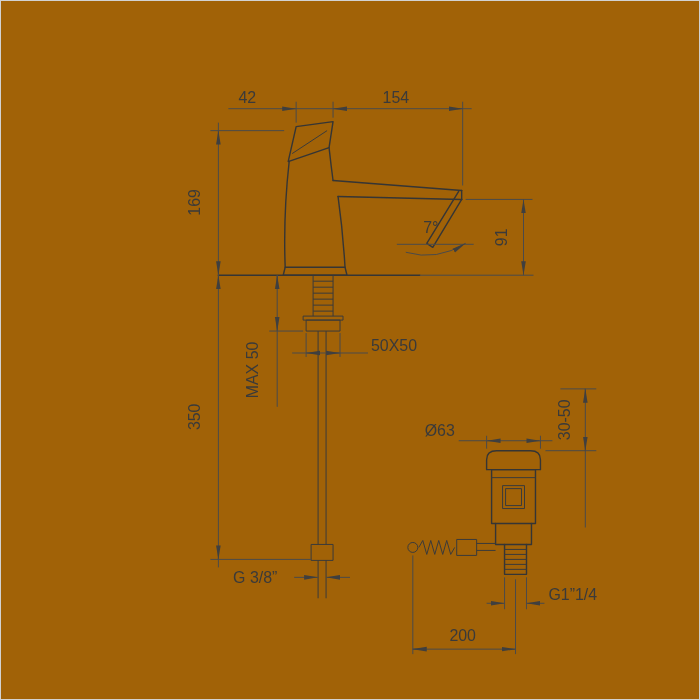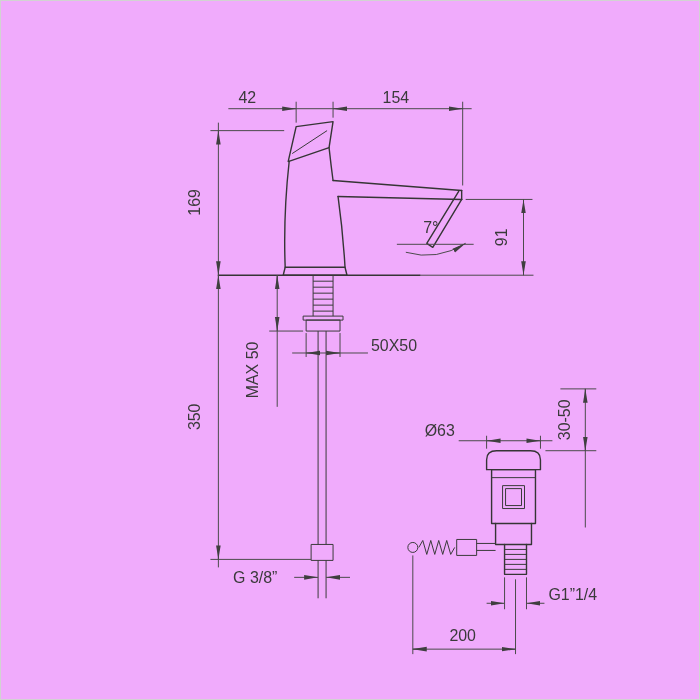--- a/index.html
+++ b/index.html
@@ -6,21 +6,21 @@
     margin: 0;
     padding: 0;
     background: #ffffff;
     font-family: "Liberation Sans", sans-serif;
   }
   .canvas {
     position: relative;
     width: 698px;
     height: 698px;
     border: 1px solid #d2d2d2;
-    background: #f0abfc;
+    background: #a16207;
     overflow: hidden;
   }
   svg { display: block; }
   .obj  { stroke: #353535; stroke-width: 1.4; fill: none; stroke-linejoin: round; stroke-linecap: round; }
   .objthin { stroke: #3a3a3a; stroke-width: 1; fill: none; }
   .dim  { stroke: #4a4a4a; stroke-width: 1; fill: none; }
   .lbl  { font-family: "Liberation Sans", sans-serif; font-size: 16px; fill: #3a3a3a; }
 </style>
 </head>
 <body>

